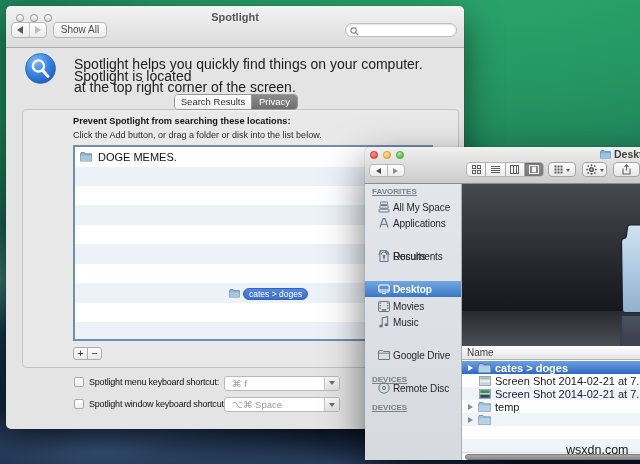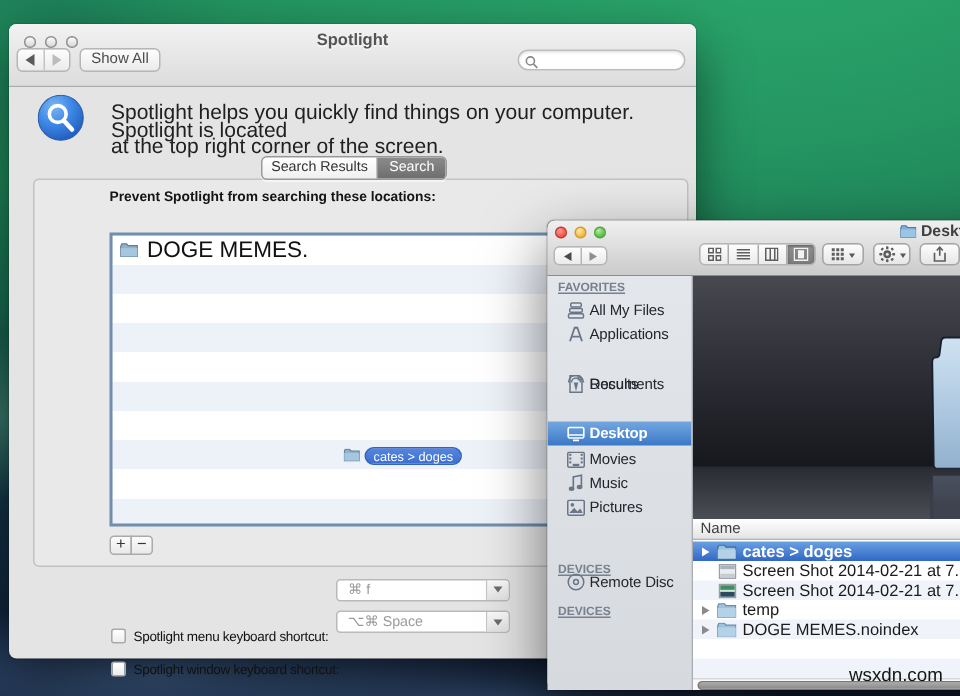--- a/index.html
+++ b/index.html
@@ -12,21 +12,21 @@
       radial-gradient(45% 12% at 52% 100%, rgba(84,120,170,.42), rgba(84,120,170,0) 65%),
       radial-gradient(10% 16% at 0% 60%, rgba(88,155,135,.55), rgba(88,155,135,0) 75%),
       radial-gradient(120% 95% at 80% -12%, rgba(44,170,110,.95), rgba(36,150,96,.8) 48%, rgba(28,116,84,.45) 63%, rgba(28,116,84,0) 76%),
       linear-gradient(168deg, #1f8a5c 0%, #1e8458 20%, #186b50 34%, #134b46 45%, #122f44 58%, #101f38 74%, #0e1a2e 100%);
   }
   .win { position:absolute; border-radius:5px; }
 
   
   #spotlight {
     z-index:1;
-    left:6px; top:16px; width:458px; height:423px;
+    left:6px; top:6px; width:458px; height:423px;
     background:#e4e4e4;
     box-shadow:0 15px 35px rgba(0,0,0,.5), 0 0 1px rgba(0,0,0,.55);
   }
   #sp-header {
     position:absolute; left:0; top:0; width:100%; height:42px;
     border-radius:5px 5px 0 0;
     background:linear-gradient(#f2f2f2,#dcdcdc);
     border-bottom:1px solid #ababab;
   }
   .tl-row { position:absolute; display:flex; }
@@ -69,36 +69,36 @@
   }
   #sp-heading { position:absolute; left:67px; top:110px; font-size:9.2px; font-weight:bold; color:#141414; z-index:2; }
   #sp-subheading { position:absolute; left:67px; top:123.5px; font-size:9px; color:#2a2a2a; z-index:2; }
   #sp-listbox {
     position:absolute; left:67px; top:139px; width:360px; height:196px; z-index:2;
     border:2px solid #6f8fae;
     background:repeating-linear-gradient(#ffffff 0px, #ffffff 19.5px, #edf1f8 19.5px, #edf1f8 39px);
   }
   .loc-row { position:absolute; left:0; top:0; width:100%; height:19.5px; display:flex; align-items:center; }
   .loc-row .fold { margin-left:5px; }
-  .loc-row .loc-label { margin-left:6px; font-size:15px; color:#111; }
+  .loc-row .loc-label { margin-left:6px; font-size:11px; color:#111; }
   #drag-ghost { position:absolute; left:154px; top:141px; display:flex; align-items:center; z-index:4; }
   #drag-pill {
     margin-left:3px; height:11.5px; line-height:11.5px; padding:0 5px; border-radius:6.5px;
     background:linear-gradient(#5586de,#3d6fd0); border:1px solid #3263bd;
     font-size:8.5px; color:#fff; white-space:nowrap;
   }
   .plusminus { position:absolute; left:67px; top:341px; display:flex; z-index:2; }
   .pm-btn {
     width:15px; height:13px; border:1px solid #ababab; background:linear-gradient(#fcfcfc,#e9e9e9);
     font-size:11px; line-height:11px; text-align:center; color:#333;
   }
   .pm-btn:first-child { border-radius:3px 0 0 3px; }
   .pm-btn:last-child { border-radius:0 3px 3px 0; margin-left:-1px; }
 
-  .shortcut-row { position:absolute; left:68px; display:flex; align-items:center;margin-top:32px; }
+  .shortcut-row { position:absolute; left:68px; display:flex; align-items:center; }
   #shortcut1 { top:371px; }
   #shortcut2 { top:392.5px; }
   .cb { width:10px; height:10px; border:1px solid #a9a9a9; border-radius:2px; background:linear-gradient(#ffffff,#ededed); }
   .shortcut-label { margin-left:5px; font-size:9px; letter-spacing:-0.2px; color:#111; }
   .combo { position:absolute; left:218px; width:116px; height:15px; border:1px solid #b9b9b9; border-radius:3px; background:#fff; display:flex; }
   #combo1 { top:369.5px; }
   #combo2 { top:391px; }
   .combo-value { flex:1; font-size:9.5px; color:#9b9b9b; line-height:13px; padding-left:7px; overflow:hidden; white-space:nowrap; }
   .combo-btn { width:15px; border-left:1px solid #c6c6c6; background:linear-gradient(#fafafa,#e2e2e2); border-radius:0 2px 2px 0; display:flex; align-items:center; justify-content:center; }
   .combo-btn .dn { width:0; height:0; border:3px solid transparent; border-top:4px solid #6b6b6b; margin-top:3px; }
@@ -227,25 +227,26 @@
         <line x1="17.8" y1="17.6" x2="23" y2="23.4" stroke="#fff" stroke-width="3" stroke-linecap="round"></line>
       </svg>
     </div>
     <div id="sp-desc">
       <div>Spotlight helps you quickly find things on your computer. Spotlight is located</div>
       <div>at the top right corner of the screen.</div>
     </div>
 
     <div class="tabs">
       <div class="tab tab-normal">Search Results</div>
-      <div class="tab tab-selected">Search</div>
+      <div class="tab tab-selected">Privacy</div>
     </div>
 
     <div id="sp-groupbox"></div>
     <div id="sp-heading">Prevent Spotlight from searching these locations:</div>
+    <div id="sp-subheading">Click the Add button, or drag a folder or disk into the list below.</div>
 
     <div id="sp-listbox">
       <div class="loc-row">
         <svg class="fold" width="12" height="10" viewBox="0 0 12 10">
           <path d="M0.5 2.2 L0.5 9 L11.5 9 L11.5 1.8 L5.4 1.8 L4.4 0.6 L1.2 0.6 Z" fill="#8fb3cc" stroke="#5e7d99" stroke-width="0.8"></path>
           <path d="M0.5 3.4 L11.5 3.4 L11.5 9 L0.5 9 Z" fill="#a6c6dd" stroke="none"></path>
         </svg>
         <span class="loc-label">DOGE MEMES.</span>
       </div>
       <div id="drag-ghost">
@@ -383,21 +384,21 @@
         <div class="sb-row" style="top:15px">
           <span class="ic">
             <svg width="12" height="12" viewBox="0 0 12 12">
                 <g fill="none" stroke="#6a7687" stroke-width="1">
                   <rect x="2.5" y="1" width="7" height="2.6" rx="0.8"></rect>
                   <rect x="1.8" y="4.6" width="8.4" height="2.6" rx="0.8"></rect>
                   <rect x="1" y="8.2" width="10" height="2.8" rx="0.8"></rect>
                 </g>
               </svg>
           </span>
-          <span class="lb">All My Files</span>
+          <span class="lb">All My Space</span>
         </div>
         <div class="sb-row" style="top:31px">
           <span class="ic">
             <svg width="12" height="12" viewBox="0 0 12 12">
                 <path d="M2 10.5 L5.1 1.5 L6.9 1.5 L10 10.5" fill="none" stroke="#6a7687" stroke-width="1.2"></path>
                 <line x1="3.4" y1="7.4" x2="8.6" y2="7.4" stroke="#6a7687" stroke-width="1.1"></line>
               </svg>
           </span>
           <span class="lb">Applications</span>
         </div>
@@ -452,29 +453,28 @@
         <div class="sb-row" style="top:130px">
           <span class="ic">
             <svg width="10" height="12" viewBox="0 0 10 12">
                 <path d="M3.2 9.8 L3.2 2 L8.6 0.8 L8.6 8.6" fill="none" stroke="#6a7687" stroke-width="1.1"></path>
                 <ellipse cx="2" cy="9.9" rx="1.9" ry="1.5" fill="#6a7687"></ellipse>
                 <ellipse cx="7.4" cy="8.7" rx="1.9" ry="1.5" fill="#6a7687"></ellipse>
               </svg>
           </span>
           <span class="lb">Music</span>
         </div>
-        <div class="sb-row" style="top:146px">
-          <span class="ic">
-            <svg width="12" height="11" viewBox="0 0 12 11">
-                <rect x="0.5" y="0.5" width="11" height="10" rx="1" fill="none" stroke="#6a7687"></rect>
-                <circle cx="3.6" cy="3.6" r="1.2" fill="#6a7687"></circle>
-                <path d="M1.5 9 L4.8 5.5 L7 8 L8.8 6 L10.5 9 Z" fill="#6a7687"></path>
-              </svg>
-          </span>
-          <span class="lb">Pictures</span>
+        <div class="sb-row" style="top:163px">
+          <span class="ic">
+            <svg width="12" height="10" viewBox="0 0 12 10">
+                <path d="M0.5 2 L0.5 9.5 L11.5 9.5 L11.5 1.5 L5.4 1.5 L4.4 0.4 L1.2 0.4 Z" fill="none" stroke="#6a7687" stroke-width="1"></path>
+                <line x1="0.5" y1="3.2" x2="11.5" y2="3.2" stroke="#6a7687" stroke-width="0.9"></line>
+              </svg>
+          </span>
+          <span class="lb">Google Drive</span>
         </div>
 
         <div class="sb-head" style="top:191px">DEVICES</div>
         <div class="sb-row" style="top:196px">
           <span class="ic">
             <svg width="12" height="12" viewBox="0 0 12 12">
                 <circle cx="6" cy="6" r="5.2" fill="none" stroke="#6a7687" stroke-width="1"></circle>
                 <circle cx="6" cy="6" r="1.6" fill="none" stroke="#6a7687" stroke-width="1"></circle>
               </svg>
           </span>
@@ -554,21 +554,20 @@
             <span class="f-lb">temp</span>
           </div>
           <div class="f-row tint" style="top:52px">
             <span class="tri"></span>
             <span class="f-ic">
               <svg width="13" height="10" viewBox="0 0 13 10">
                   <path d="M0.5 2.2 L0.5 9.5 L12.5 9.5 L12.5 1.8 L6 1.8 L5 0.5 L1.2 0.5 Z" fill="#9dc2de" stroke="#6c8aa8" stroke-width="0.8"></path>
                   <path d="M0.5 3.4 L12.5 3.4 L12.5 9.5 L0.5 9.5 Z" fill="#b3d2e8"></path>
                 </svg>
             </span>
-            <span class="f-lb">DOGE MEMES.noindex</span>
           </div>
           <div class="f-row" style="top:65px"></div>
           <div class="f-row tint" style="top:78px"></div>
         </div>
 
         <div id="hscroll">
           <div class="handle"></div>
         </div>
       </div>
     </div>

